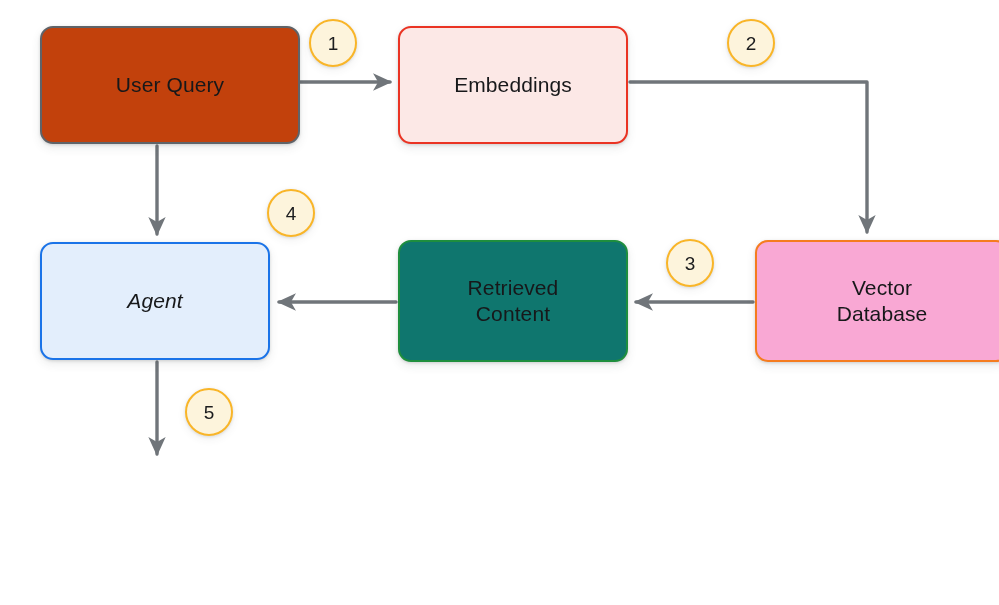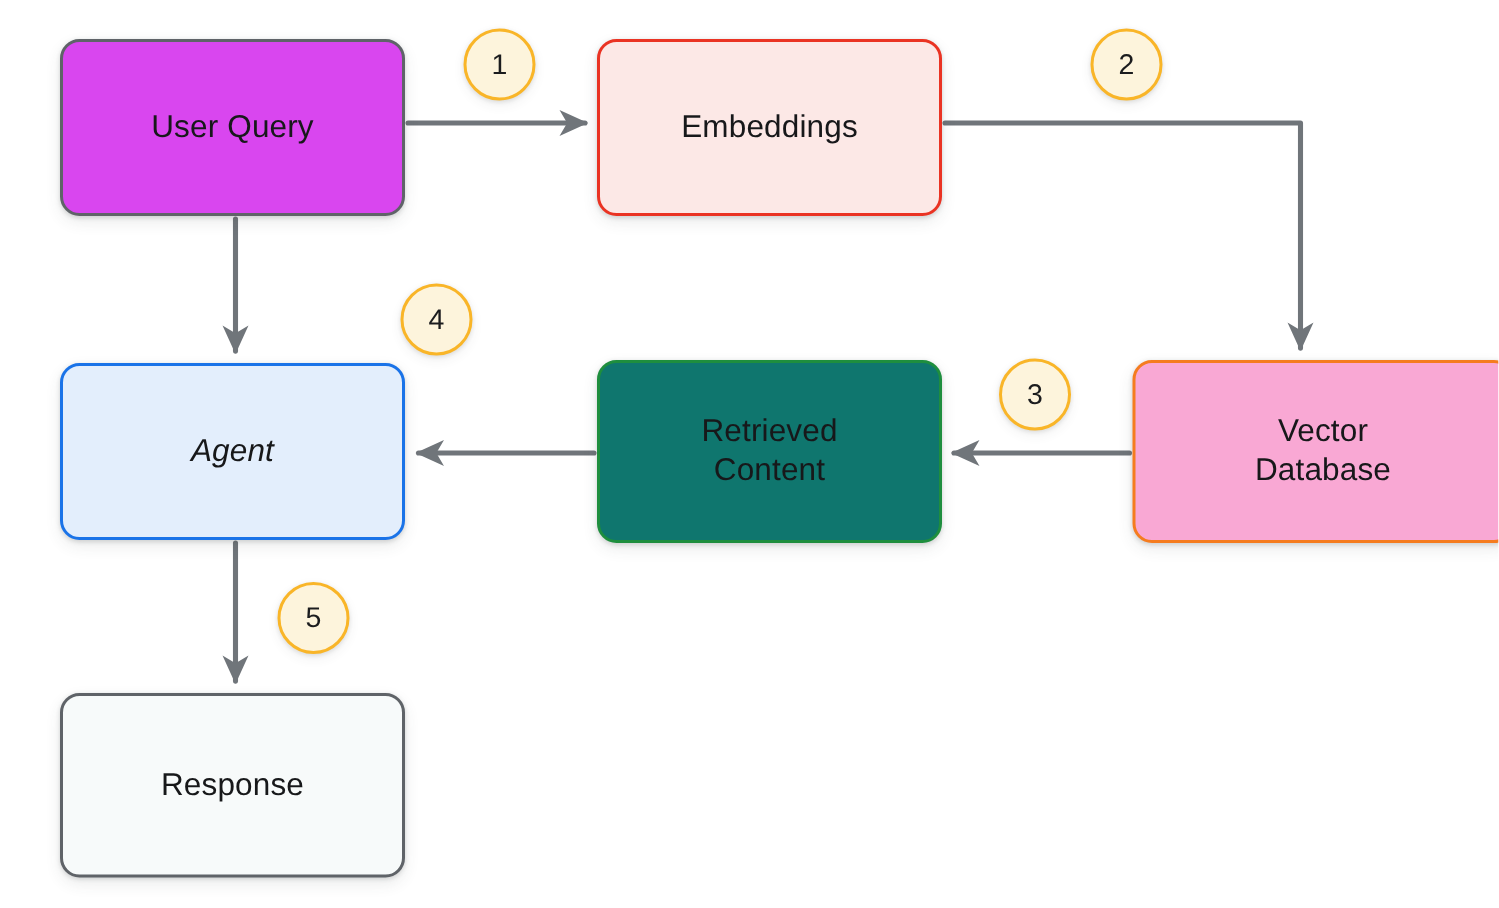--- a/index.html
+++ b/index.html
@@ -78,21 +78,21 @@
     <g id="edge-paths" fill="none" stroke="#70757a" stroke-width="3.4" stroke-linecap="round" stroke-linejoin="round">
         <path d="M 272 82 L 390 82" marker-end="url(#arrowhead)"></path>
         <path d="M 630 82 L 867 82 L 867 232" marker-end="url(#arrowhead)"></path>
         <path d="M 753 302 L 636 302" marker-end="url(#arrowhead)"></path>
         <path d="M 396 302 L 279 302" marker-end="url(#arrowhead)"></path>
         <path d="M 157 146 L 157 234" marker-end="url(#arrowhead)"></path>
         <path d="M 157 362 L 157 454" marker-end="url(#arrowhead)"></path>
       </g>
   </svg>
 
-  <div class="node" style="left: 40px; top: 26px; width: 230px; height: 118px; background: #d946ef; border-color: rgb(95, 99, 104);">
+  <div class="node" style="left: 40px; top: 26px; width: 260px; height: 118px; background: #c2410c; border-color: rgb(95, 99, 104);">
     <span class="node-label">User Query</span>
   </div>
 
   <div class="node" style="left: 398px; top: 26px; width: 230px; height: 118px; background: rgb(252, 232, 230); border-color: rgb(234, 51, 35);">
     <span class="node-label">Embeddings</span>
   </div>
 
   <div class="node" style="left: 755px; top: 240px; width: 254px; height: 122px; background: #f9a8d4; border-color: rgb(245, 124, 31);">
     <span class="node-label">Vector
 Database</span>
@@ -100,23 +100,20 @@
 
   <div class="node" style="left: 398px; top: 240px; width: 230px; height: 122px; background: #0f766e; border-color: rgb(30, 142, 62);">
     <span class="node-label">Retrieved
 Content</span>
   </div>
 
   <div class="node" style="left: 40px; top: 242px; width: 230px; height: 118px; background: rgb(227, 238, 252); border-color: rgb(26, 115, 232); font-style: italic;">
     <span class="node-label">Agent</span>
   </div>
 
-  <div class="node" style="left: 40px; top: 462px; width: 230px; height: 123px; background: rgb(247, 250, 250); border-color: rgb(95, 99, 104);">
-    <span class="node-label">Response</span>
-  </div>
 
   <div class="badge" style="left: 309px; top: 19px; width: 48px; height: 48px; background: rgb(253, 244, 220); border-color: rgb(249, 181, 40);">
     <span class="badge-label">1</span>
   </div>
 
   <div class="badge" style="left: 727px; top: 19px; width: 48px; height: 48px; background: rgb(253, 244, 220); border-color: rgb(249, 181, 40);">
     <span class="badge-label">2</span>
   </div>
 
   <div class="badge" style="left: 666px; top: 239px; width: 48px; height: 48px; background: rgb(253, 244, 220); border-color: rgb(249, 181, 40);">

